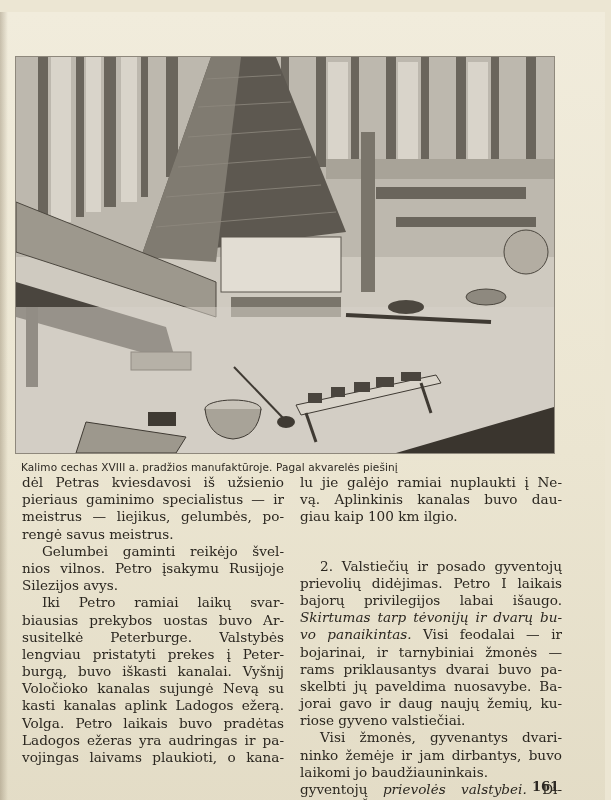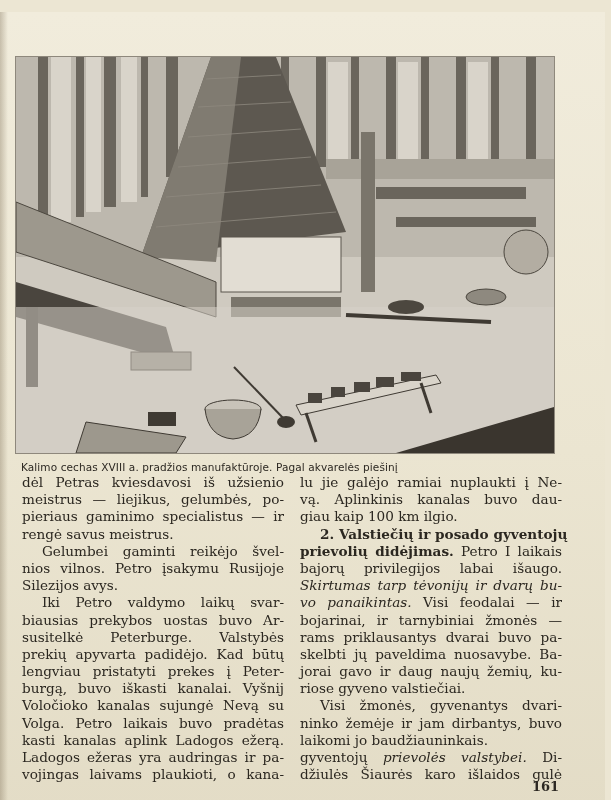--- a/index.html
+++ b/index.html
@@ -36,21 +36,21 @@
   .col {
     position: absolute; top: 462px;
     font-size: 13.6px; line-height: 17.2px;
     color: #2b2720;
   }
   .col.left { left: 22px; width: 262px; }
   .col.right { left: 300px; width: 262px; }
   .line { white-space: nowrap; text-align: justify; text-align-last: justify; display: block; height: 17.2px; overflow: visible; }
   .line.last { text-align-last: left; }
   .line.indent { padding-left: 20px; }
-  .b { font-weight: bold; }
+  .b { font-weight: normal; margin-top: 32px; }
   .i { font-style: italic; }
   .page-number {
     position: absolute; left: 532px; top: 767px;
     font-size: 13px; font-weight: bold; color: #2c2822;
     font-family: "DejaVu Serif", serif;
   }
   .footer-note {
     position: absolute; left: 33px; top: 790px;
     font-family: Liberation Serif, serif;
     font-size: 10px; color: #3a352c; white-space: nowrap;
@@ -143,35 +143,34 @@
       <rect x="132" y="355" width="28" height="14" fill="#3f3a33"></rect>
 
       <polygon points="380,396 538,350 538,396" fill="#3a352e"></polygon>
     </svg>
   </div>
 
   <div class="caption">Kalimo cechas XVIII a. pradžios manufaktūroje. Pagal akvarelės piešinį</div>
 
   <div class="col left">
     <span class="line">dėl Petras kviesdavosi iš užsienio</span>
+    <span class="line">pieriaus gaminimo specialistus — ir</span>
     <span class="line">meistrus — liejikus, gelumbės, po-</span>
-    <span class="line">pieriaus gaminimo specialistus — ir</span>
     <span class="line last">rengė savus meistrus.</span>
     <span class="line indent">Gelumbei gaminti reikėjo švel-</span>
     <span class="line">nios vilnos. Petro įsakymu Rusijoje</span>
     <span class="line last">Silezijos avys.</span>
-    <span class="line indent">Iki Petro valdymo laikų svar-</span>
+    <span class="line indent">Iki Petro ramiai laikų svar-</span>
     <span class="line">biausias prekybos uostas buvo Ar-</span>
     <span class="line">susitelkė Peterburge. Valstybės</span>
-    <span class="line">prekių apyvarta padidėjo. Kad būtų</span>
     <span class="line">lengviau pristatyti prekes į Peter-</span>
     <span class="line">burgą, buvo iškasti kanalai. Vyšnij</span>
     <span class="line">Voločioko kanalas sujungė Nevą su</span>
+    <span class="line">kasti kanalas aplink Ladogos ežerą.</span>
     <span class="line">Volga. Petro laikais buvo pradėtas</span>
-    <span class="line">kasti kanalas aplink Ladogos ežerą.</span>
     <span class="line">Ladogos ežeras yra audringas ir pa-</span>
     <span class="line">vojingas laivams plaukioti, o kana-</span>
   </div>
 
   <div class="col right">
     <span class="line">lu jie galėjo ramiai nuplaukti į Ne-</span>
     <span class="line">vą. Aplinkinis kanalas buvo dau-</span>
     <span class="line last">giau kaip 100 km ilgio.</span>
 
     <span class="line indent b">

